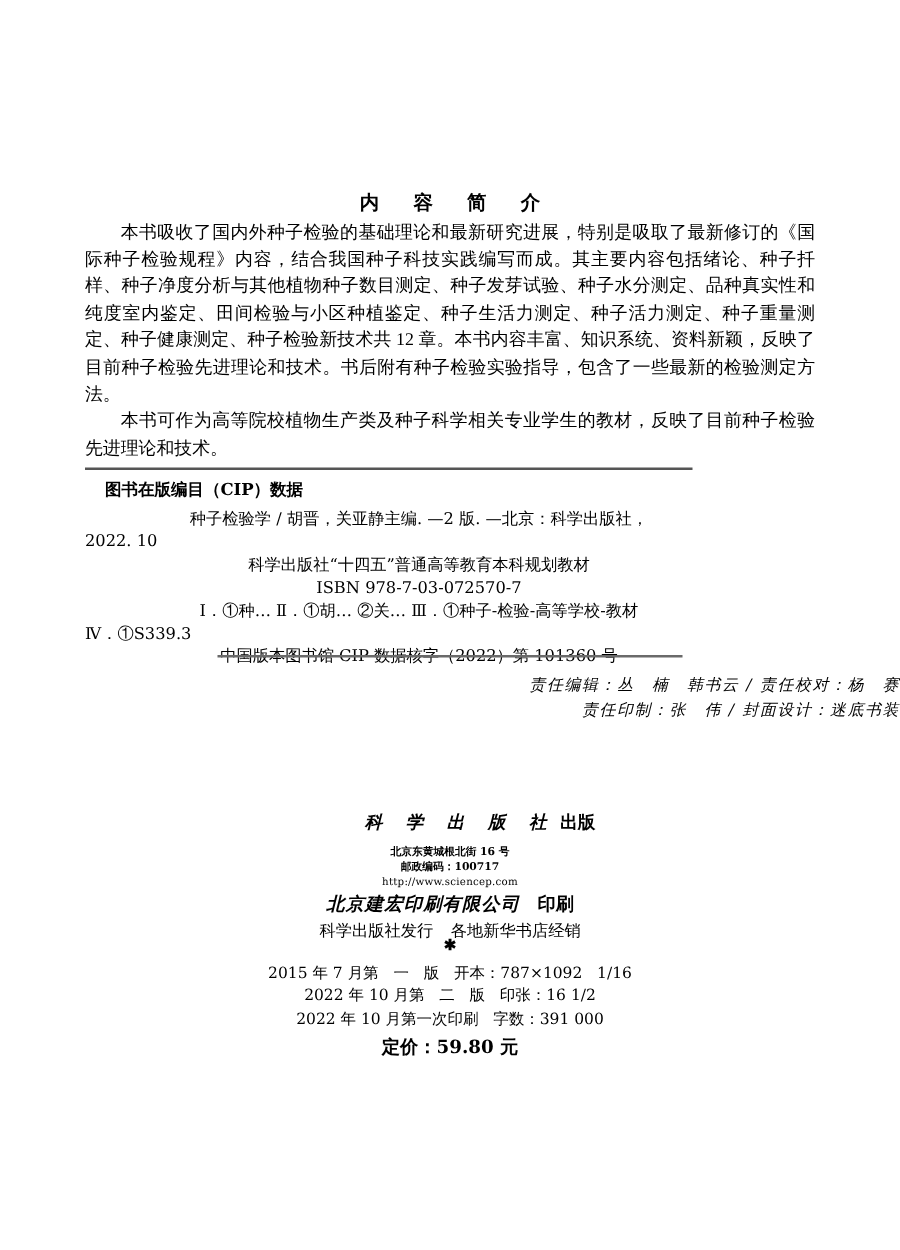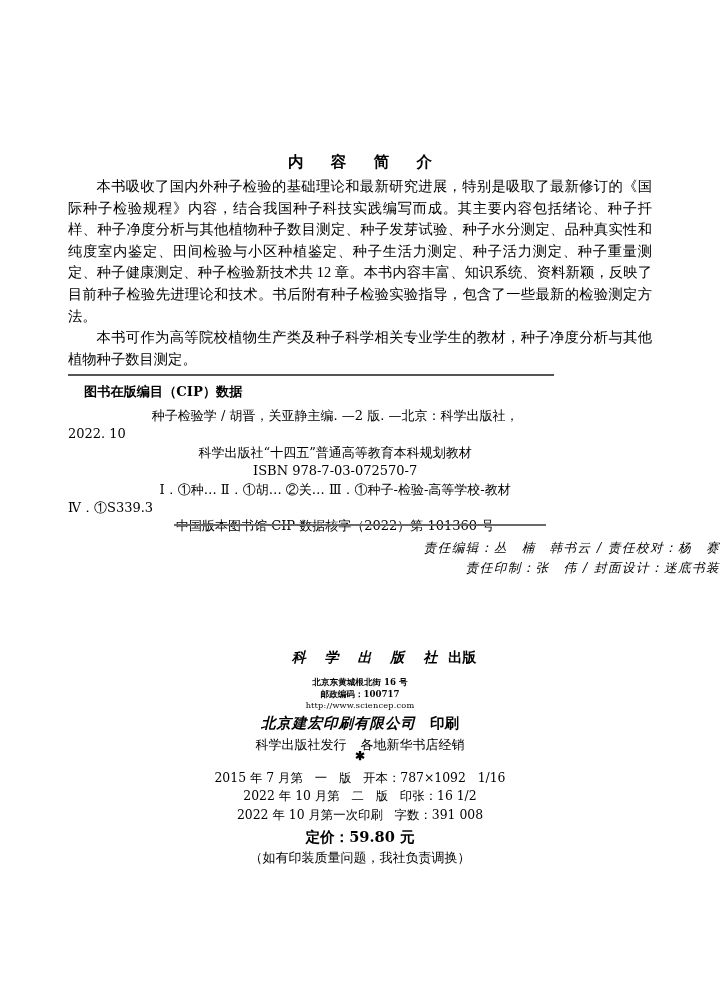--- a/index.html
+++ b/index.html
@@ -230,21 +230,21 @@
 </style>
 </head>
 <body>
 
 <div class="page">
 
   <div class="abstract-title">内 容 简 介</div>
 
   <div class="abstract-body">
     <p>本书吸收了国内外种子检验的基础理论和最新研究进展，特别是吸取了最新修订的《国际种子检验规程》内容，结合我国种子科技实践编写而成。其主要内容包括绪论、种子扦样、种子净度分析与其他植物种子数目测定、种子发芽试验、种子水分测定、品种真实性和纯度室内鉴定、田间检验与小区种植鉴定、种子生活力测定、种子活力测定、种子重量测定、种子健康测定、种子检验新技术共 12 章。本书内容丰富、知识系统、资料新颖，反映了目前种子检验先进理论和技术。书后附有种子检验实验指导，包含了一些最新的检验测定方法。</p>
-    <p>本书可作为高等院校植物生产类及种子科学相关专业学生的教材，种子净度分析与其他植物种子数目测定。</p>
+    <p>本书可作为高等院校植物生产类及种子科学相关专业学生的教材，反映了目前种子检验先进理论和技术。</p>
   </div>
 
   <div class="cip-rule-top"></div>
 
   <div class="cip-heading">图书在版编目（CIP）数据</div>
 
   <div class="cip-body">
     <div class="cip-ind">种子检验学 / 胡晋，关亚静主编. —2 版. —北京：科学出版社，</div>
     <div class="cip-noind">2022. 10</div>
     <div class="cip-ind">科学出版社“十四五”普通高等教育本科规划教材</div>
@@ -277,19 +277,18 @@
 
   <div class="distrib-line">
     <span>科学出版社发行</span><span class="gap"></span><span>各地新华书店经销</span>
   </div>
 
   <div class="star-sep">✱</div>
 
   <div class="print-data">
     <div class="row">2015 年 7 月第   一   版   开本：787×1092   1/16</div>
     <div class="row">2022 年 10 月第   二   版   印张：16 1/2</div>
-    <div class="row">2022 年 10 月第一次印刷   字数：391 008</div>
+    <div class="row">2022 年 10 月第一次印刷   字数：391 000</div>
   </div>
 
   <div class="price-line">定价：59.80 元</div>
-  <div class="note-line">（如有印装质量问题，我社负责调换）</div>
 
 </div>
 
 </body></html>

